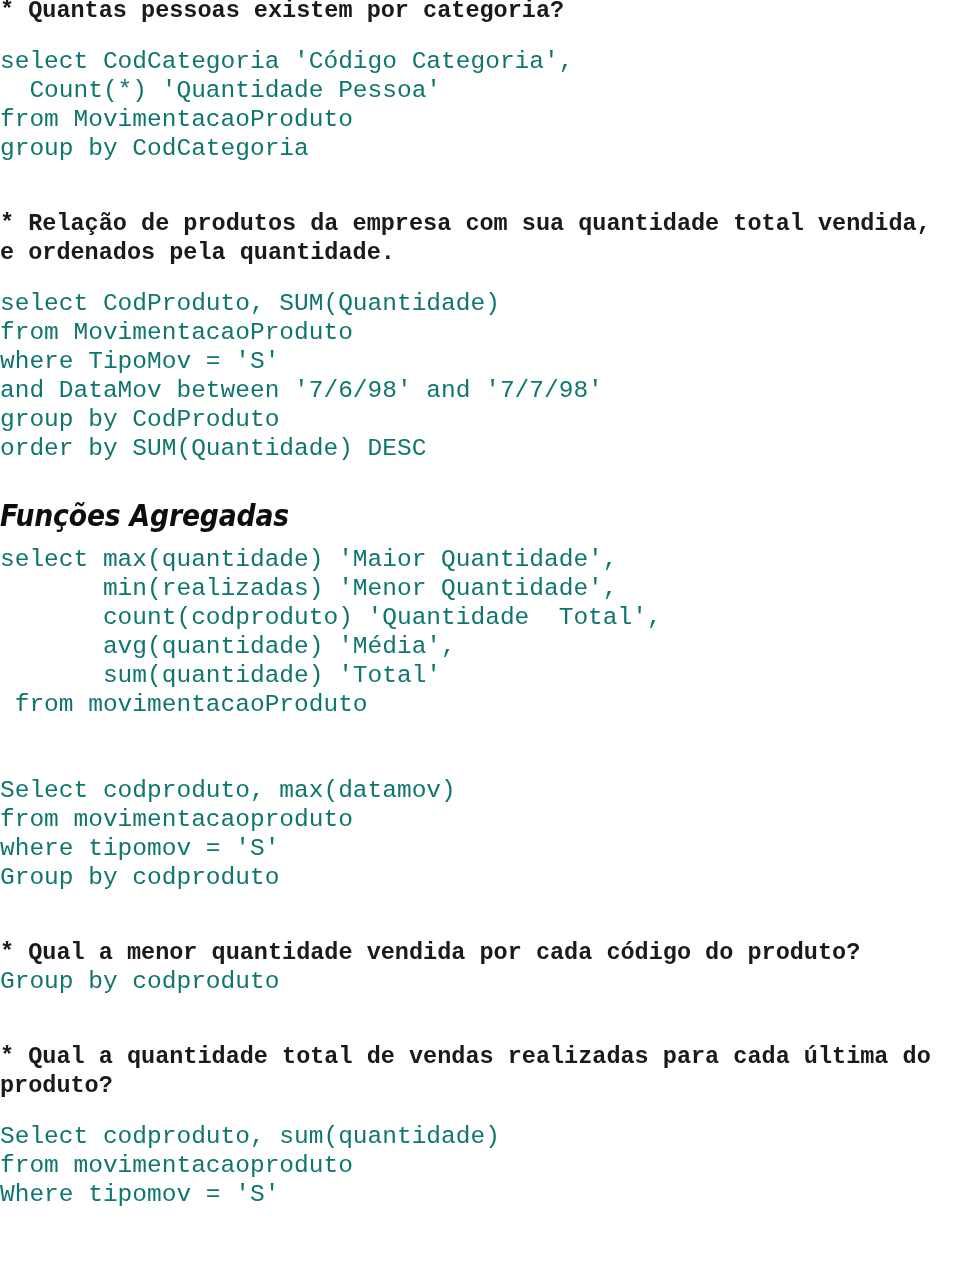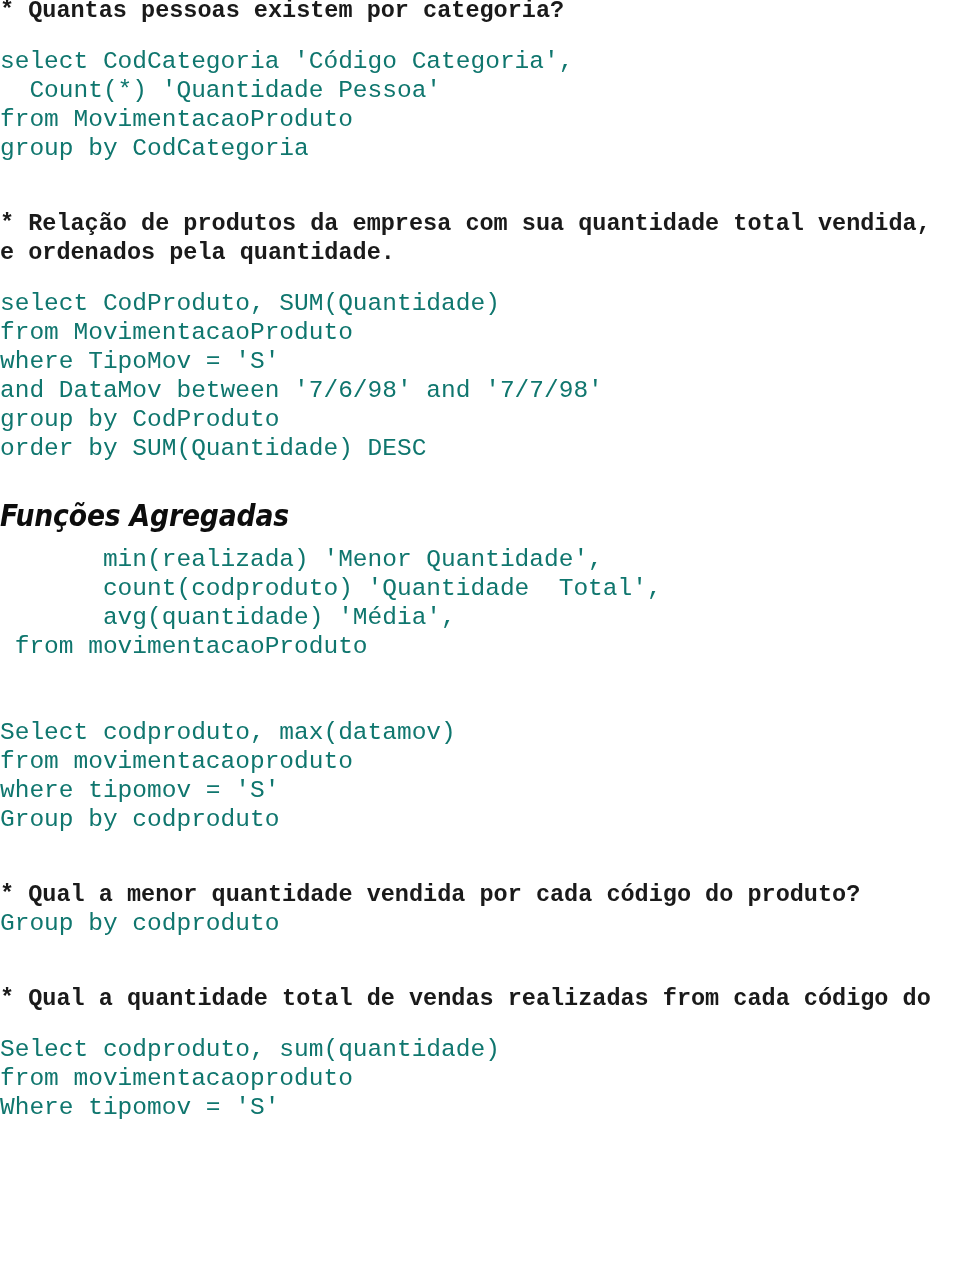--- a/index.html
+++ b/index.html
@@ -99,23 +99,25 @@
       <div class="code-line">and DataMov between '7/6/98' and '7/7/98'</div>
       <div class="code-line">group by CodProduto</div>
       <div class="code-line">order by SUM(Quantidade) DESC</div>
     </div>
 
     <div class="gap-lg"></div>
 
     <div class="block">
       <div class="section-heading">Funções Agregadas</div>
       <div class="gap-sm"></div>
-      <div class="code-line">       min(realizada) 'Menor Quantidade',</div>
+      <div class="code-line">select max(quantidade) 'Maior Quantidade',</div>
+      <div class="code-line">       min(realizadas) 'Menor Quantidade',</div>
       <div class="code-line">       count(codproduto) 'Quantidade  Total',</div>
       <div class="code-line">       avg(quantidade) 'Média',</div>
+      <div class="code-line">       sum(quantidade) 'Total'</div>
       <div class="code-line"> from movimentacaoProduto</div>
     </div>
 
     <div class="gap-xxl"></div>
 
     <div class="block">
       <div class="gap-sm"></div>
       <div class="code-line">Select codproduto, max(datamov)</div>
       <div class="code-line">from movimentacaoproduto</div>
       <div class="code-line">where tipomov = 'S'</div>
@@ -125,21 +127,22 @@
     <div class="gap-xxl"></div>
 
     <div class="block">
       <div class="q-line">* Qual a menor quantidade vendida por cada código do produto?</div>
       <div class="code-line">Group by codproduto</div>
     </div>
 
     <div class="gap-xxl"></div>
 
     <div class="block">
-      <div class="q-line">* Qual a quantidade total de vendas realizadas from cada código do</div>
+      <div class="q-line">* Qual a quantidade total de vendas realizadas para cada última do</div>
+      <div class="q-line">produto?</div>
       <div class="gap-md"></div>
       <div class="code-line">Select codproduto, sum(quantidade)</div>
       <div class="code-line">from movimentacaoproduto</div>
       <div class="code-line">Where tipomov = 'S'</div>
 
     </div>
 
   </div>
 </div>
 

